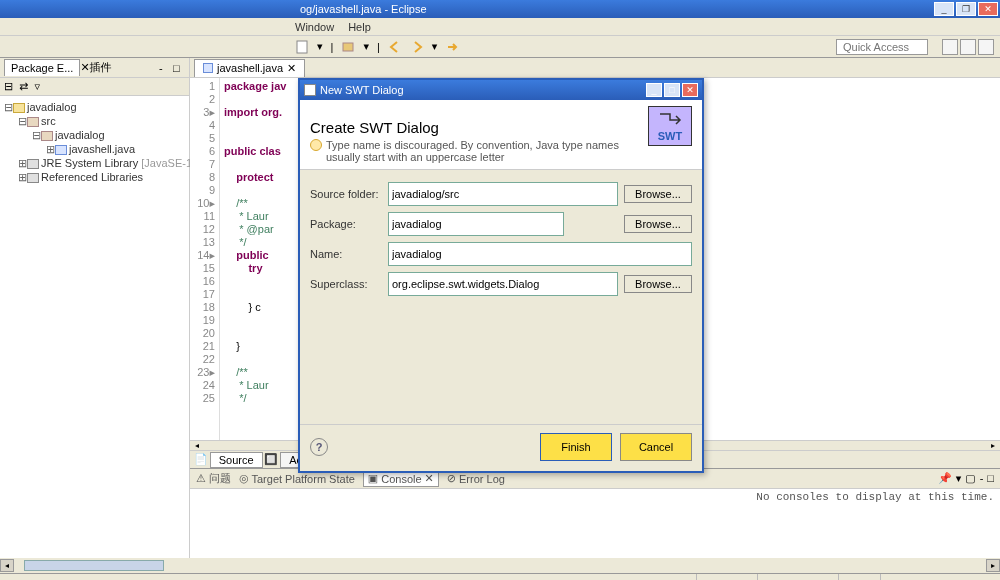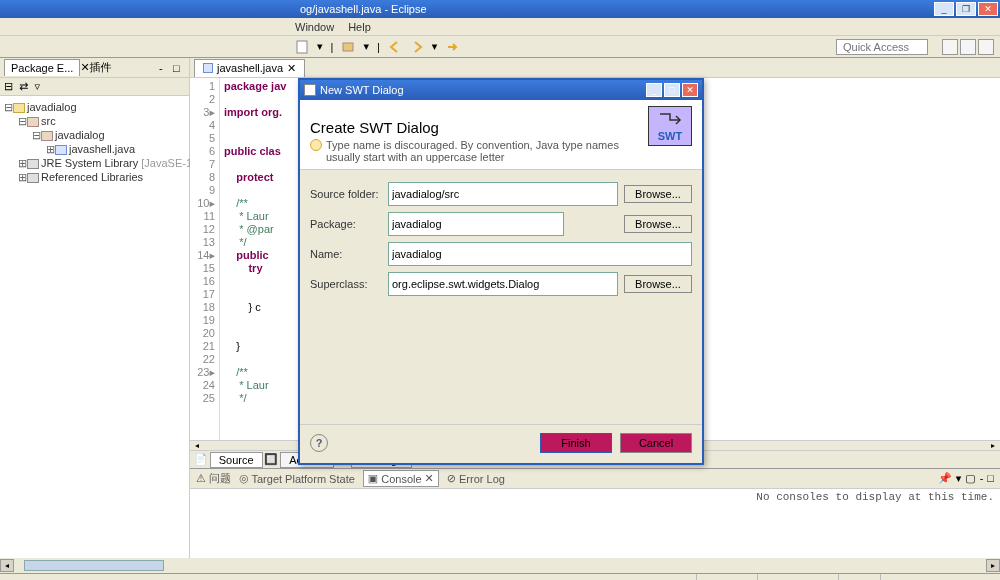--- a/index.html
+++ b/index.html
@@ -83,21 +83,21 @@
 .dialog-header .dhlogo .swt { font-size: 11px; font-weight: bold; color: #2a5db8; }
 .dialog-form { padding: 12px 10px; }
 .dialog-form .row { display: flex; align-items: center; gap: 6px; margin-bottom: 6px; }
 .dialog-form .row label { width: 72px; color: #333; }
 .dialog-form .row input { flex: 1; border: 1px solid #7a9; padding: 1px 3px; background: #fff; font-size: 11px; height: 24px; }
 .dialog-form .row input.wider { min-width: 230px; }
 .dialog-form .row .browse { width: 68px; height: 18px; background: #ece9d8; border: 1px solid #888; font-size: 11px; }
 .dialog-footer { display: flex; align-items: center; padding: 8px 10px 10px; border-top: 1px solid #ccc; gap: 8px; }
 .dialog-footer .help { width: 18px; height: 18px; border: 1px solid #888; border-radius: 50%; display: flex; align-items: center; justify-content: center; color: #557; font-weight: bold; }
 .dialog-footer .spacer { flex: 1; }
-.dialog-footer button { width: 72px; height: 20px; background: #be185d; border: 1px solid #888; }
+.dialog-footer button { width: 72px; height: 28px; background: #fde047; border: 1px solid #888; }
 .dialog-footer button.primary { border: 1px solid #2a5db8; }
 
 svg { display: block; }
 </style>
 </head>
 <body>
 
 <div class="titlebar">
   <span class="title">og/javashell.java - Eclipse</span>
   <div class="winbtns">

